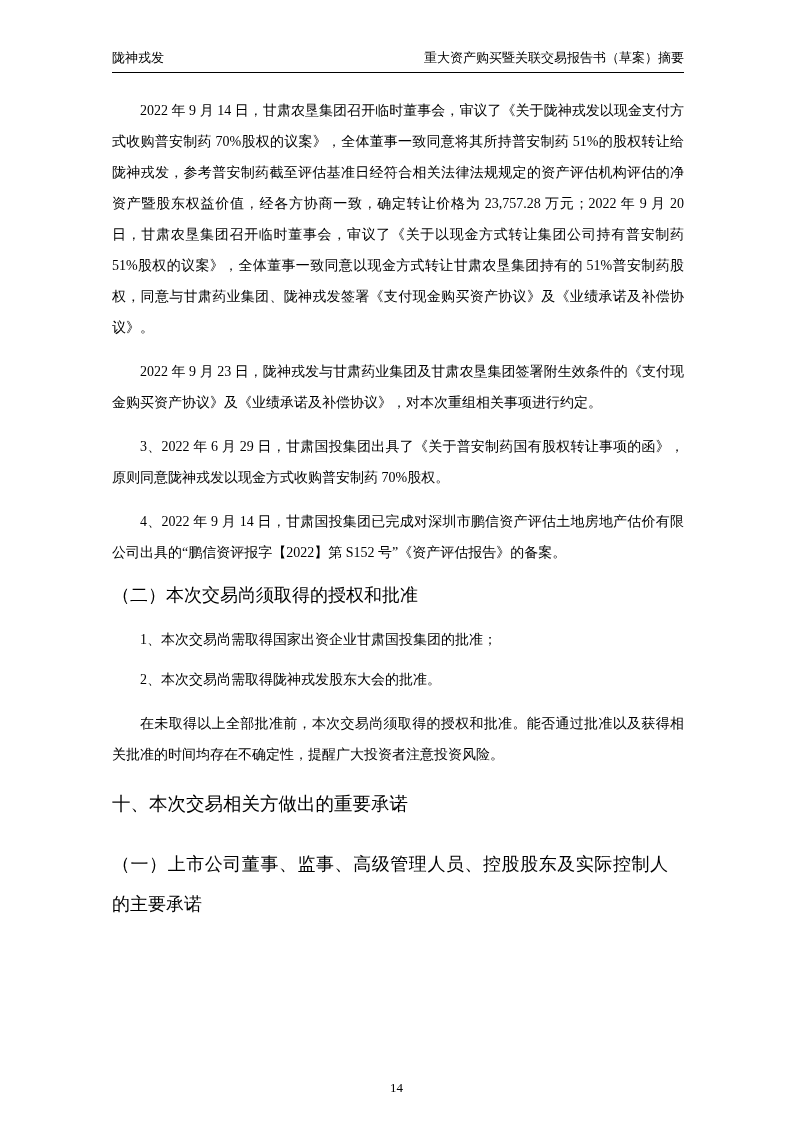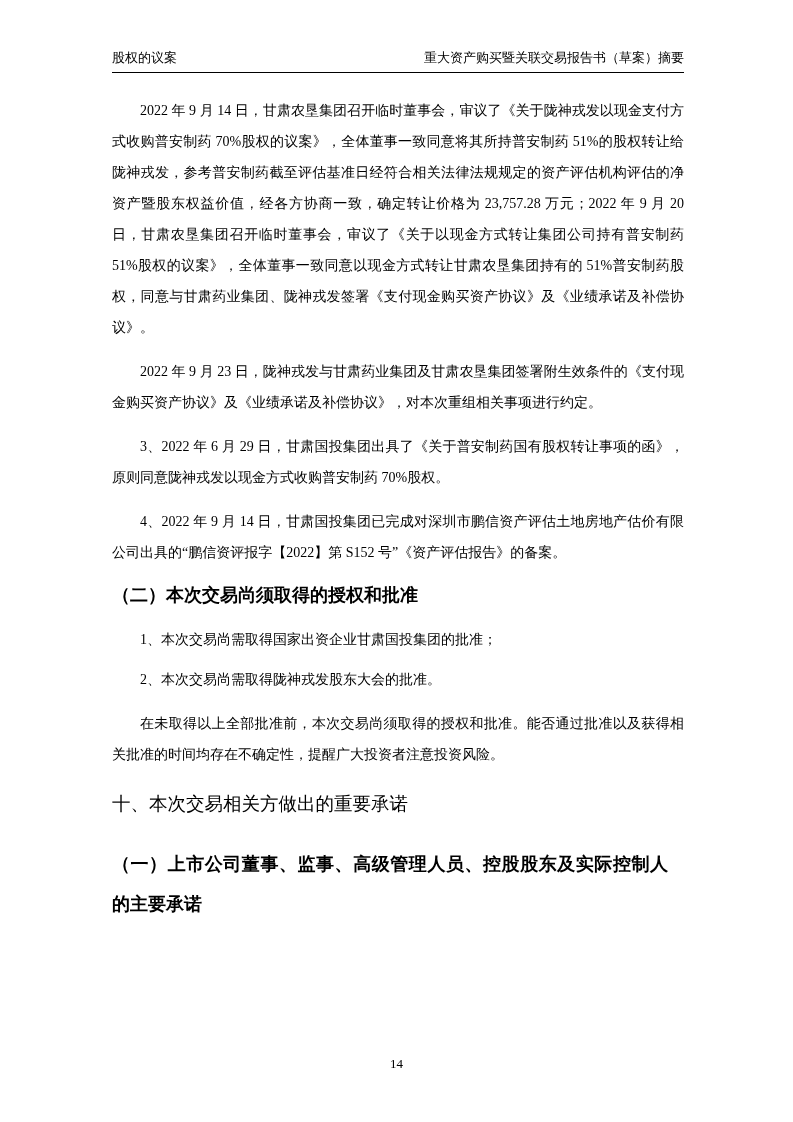--- a/index.html
+++ b/index.html
@@ -47,53 +47,53 @@
     margin-top: 22px;
   }
   .para.item1 {
     margin-top: 16px;
   }
   .para.item2 {
     margin-top: 9px;
   }
   .section-heading {
     font-family: "Liberation Sans", "DejaVu Sans", sans-serif;
-    font-weight: 700;
+    font-weight: 400;
     font-size: 18px;
     line-height: 26px;
     margin: 14px 16px 0 0;
     text-align: justify;
   }
   .chapter-heading {
     font-family: "Liberation Sans", "DejaVu Sans", sans-serif;
     font-weight: 400;
     font-size: 18.5px;
     line-height: 28px;
     margin: 20px 0 0 0;
   }
   .section-heading.wrap2 {
     margin-top: 26px;
     line-height: 40px;
   }
   .footer {
     position: absolute;
-    top: 1056px;
+    top: 1080px;
     left: 0;
     width: 793px;
     text-align: center;
     font-size: 13px;
   }
 </style>
 </head>
 <body>
 
 <div class="page">
 
   <div class="header">
-    <span class="header-left">股权的议案</span>
+    <span class="header-left">陇神戎发</span>
     <span class="header-right">重大资产购买暨关联交易报告书（草案）摘要</span>
   </div>
 
   <div class="content">
 
     <p class="para first">2022 年 9 月 14 日，甘肃农垦集团召开临时董事会，审议了《关于陇神戎发以现金支付方式收购普安制药 70%股权的议案》，全体董事一致同意将其所持普安制药 51%的股权转让给陇神戎发，参考普安制药截至评估基准日经符合相关法律法规规定的资产评估机构评估的净资产暨股东权益价值，经各方协商一致，确定转让价格为 23,757.28 万元；2022 年 9 月 20 日，甘肃农垦集团召开临时董事会，审议了《关于以现金方式转让集团公司持有普安制药 51%股权的议案》，全体董事一致同意以现金方式转让甘肃农垦集团持有的 51%普安制药股权，同意与甘肃药业集团、陇神戎发签署《支付现金购买资产协议》及《业绩承诺及补偿协议》。</p>
 
     <p class="para">2022 年 9 月 23 日，陇神戎发与甘肃药业集团及甘肃农垦集团签署附生效条件的《支付现金购买资产协议》及《业绩承诺及补偿协议》，对本次重组相关事项进行约定。</p>
 
     <p class="para">3、2022 年 6 月 29 日，甘肃国投集团出具了《关于普安制药国有股权转让事项的函》，原则同意陇神戎发以现金方式收购普安制药 70%股权。</p>

